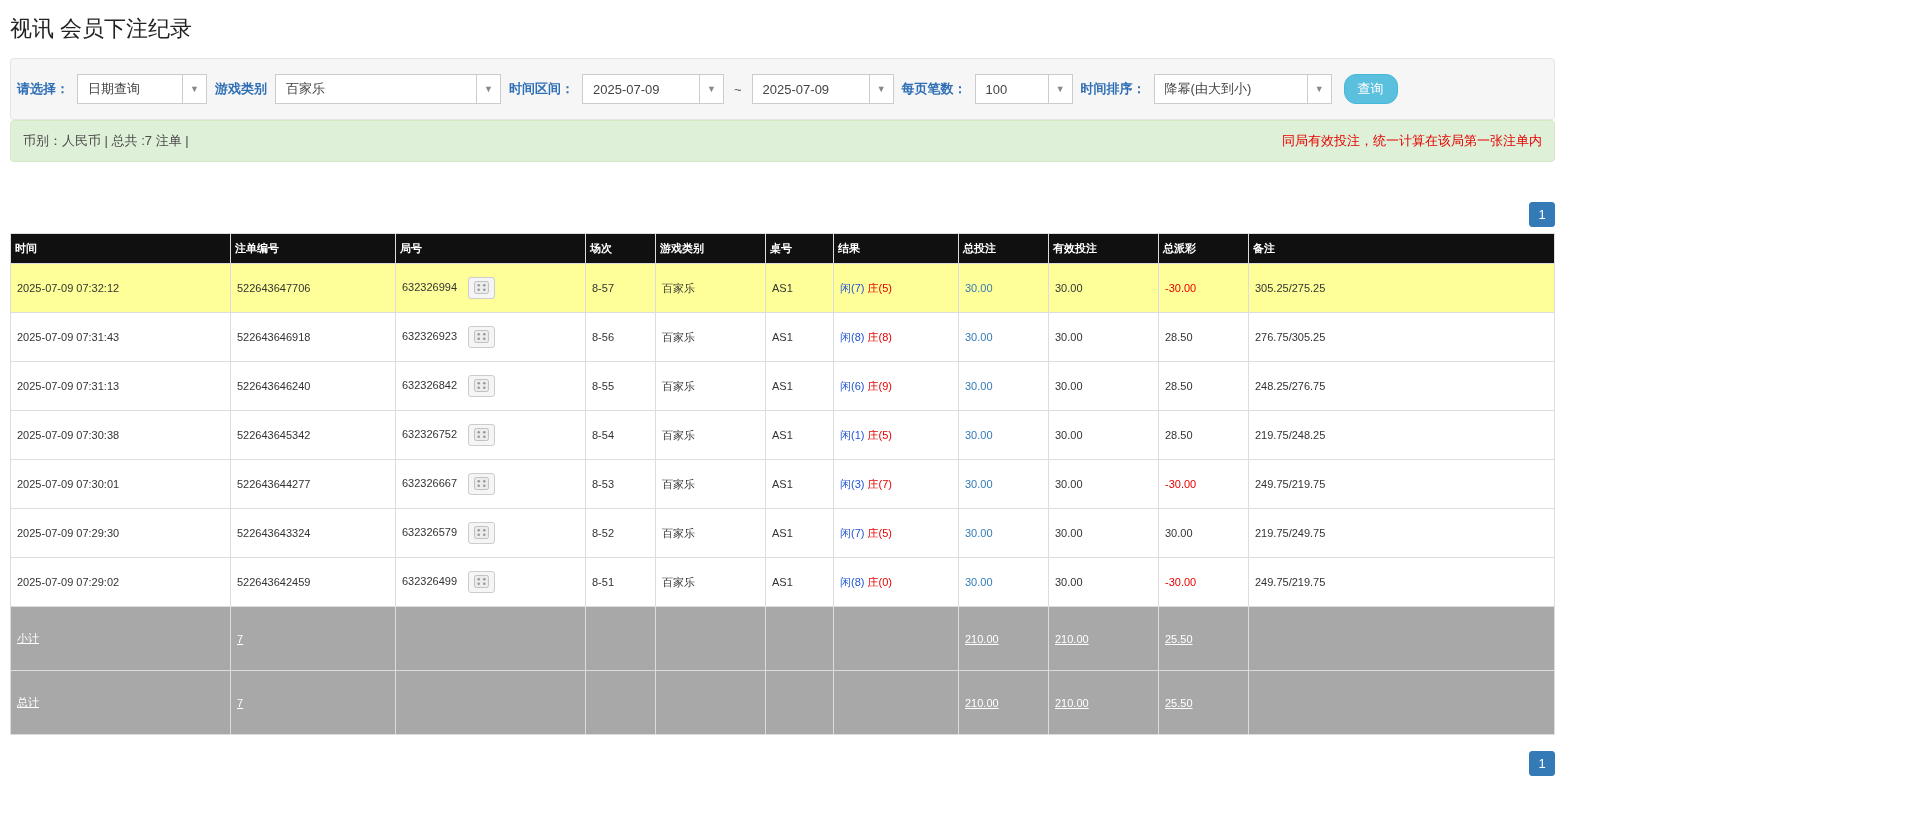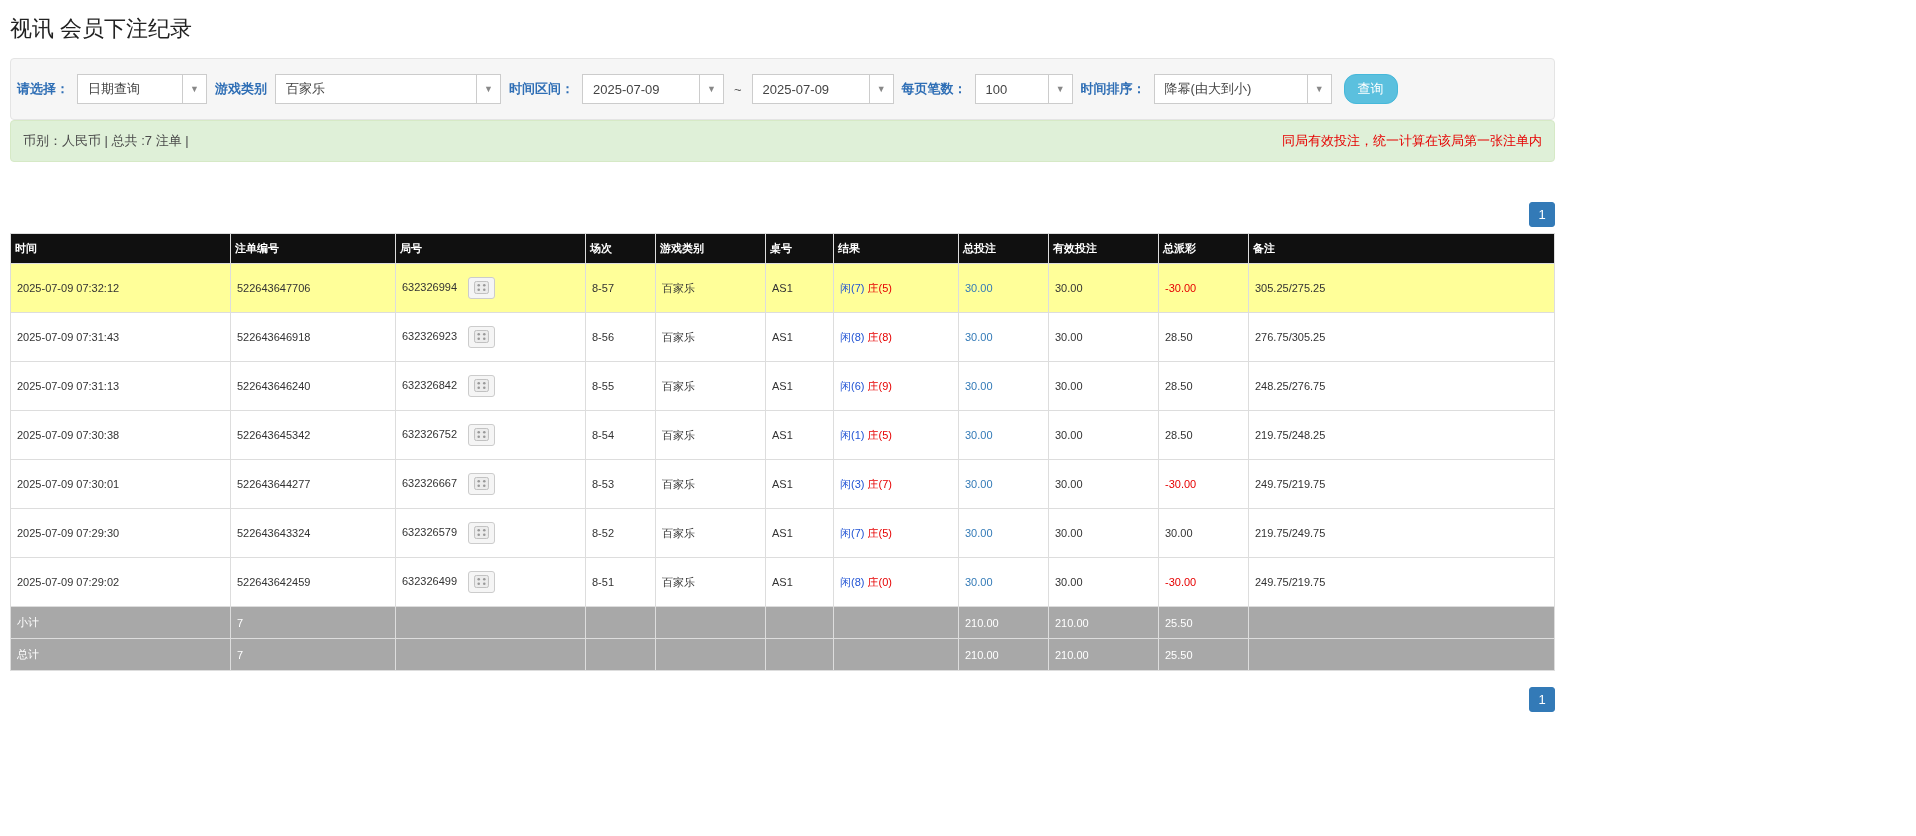--- a/index.html
+++ b/index.html
@@ -122,21 +122,22 @@
     overflow: hidden;
   }
   tr.hl td { background: var(--highlight-yellow); }
   .bet-link { color: var(--link-blue); cursor: pointer; text-decoration: none; }
   .xian { color: var(--result-blue); }
   .zhuang { color: var(--red); }
   .neg { color: var(--red); margin-top: 48px; }
   tr.frow td {
     background: var(--footer-gray);
     color: #fff;
-    padding: 8px 6px;
+    padding: 24px 6px;
+    text-decoration: underline;
   }
   .icon-btn {
     background: #f5f5f5;
     border: 1px solid #ccc;
     border-radius: 3px;
     padding: 3px 5px 1px 5px;
     margin-left: 8px;
     cursor: pointer;
     vertical-align: middle;
   }

